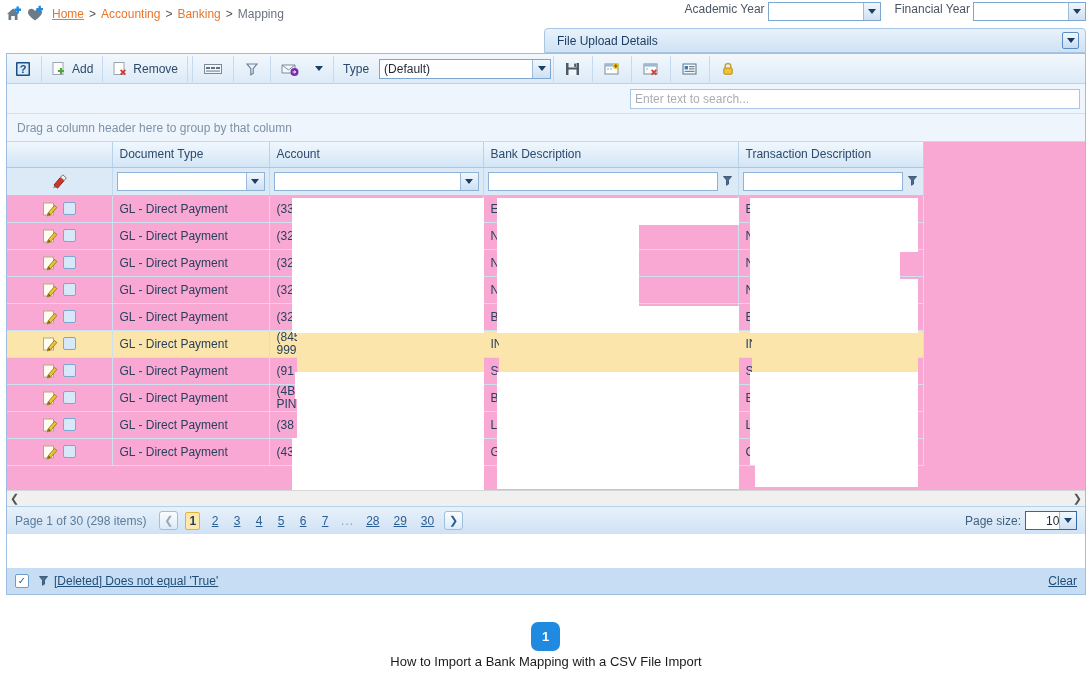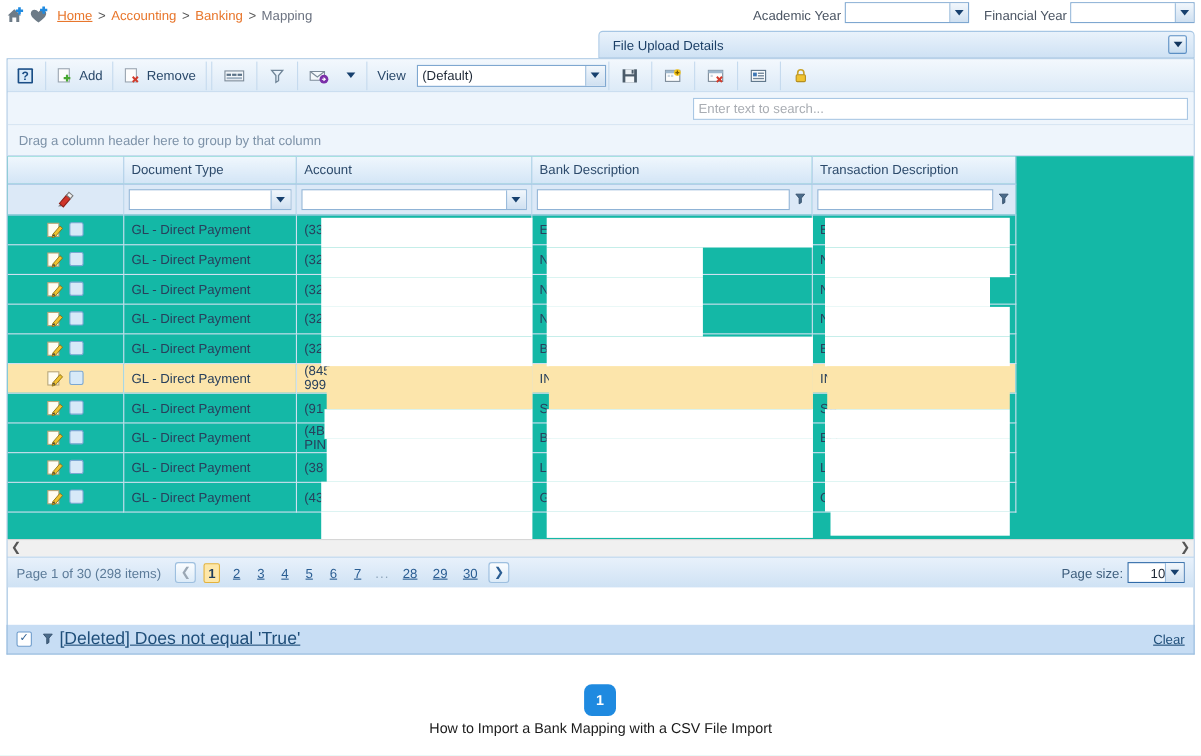--- a/index.html
+++ b/index.html
@@ -25,21 +25,21 @@
   .crumb-link {
     color: #E8762C; text-decoration: underline; font-size: 12px; cursor: pointer;
   }
   .crumb-plain { color: #E8762C; font-size: 12px; }
   .crumb-last { color: #6b7280; font-size: 12px; }
   .crumb-sep { color: #555; margin: 0 5px; font-size: 12px; }
 
   
   .year-wrap {
     position: absolute; right: 6px; top: 2px;
-    display: flex; align-items: flex-end; gap: 0px;
+    display: flex; align-items: flex-start; gap: 0px;
   }
   .year-label {
     font-size: 12px; color: #4b5563; padding-right: 3px; white-space: nowrap;
   }
   .year-gap { width: 14px; }
   .combo {
     height: 19px; width: 113px;
     background: #ffffff;
     border: 1px solid #7ea7d0;
     display: flex; align-items: stretch;
@@ -131,21 +131,21 @@
 
   
   .group-bar {
     height: 28px; background: #eef5fc; border-bottom: 1px solid #c3d9ee;
     display: flex; align-items: center; padding-left: 10px;
     font-size: 12px; color: #7d92a8;
   }
 
   
   .grid-scroll {
-    position: relative; height: 348px; overflow: hidden; background: #14b8a6;
+    position: relative; height: 348px; overflow: hidden; background: #f9a8d4;
   }
   table.grid { border-collapse: collapse; width: 916px; table-layout: fixed; }
   table.grid col.c-ed { width: 105px; }
   table.grid col.c-dt { width: 157px; }
   table.grid col.c-ac { width: 214px; }
   table.grid col.c-bd { width: 255px; }
   table.grid col.c-td { width: 185px; }
 
   thead th {
     height: 25px; padding: 0 0 0 7px; text-align: left;
@@ -250,21 +250,21 @@
     background: #c7ddf4; border: 1px solid #9dbfdf; border-top: none;
     display: flex; align-items: center; padding: 0 8px;
   }
   .fb-chk {
     width: 14px; height: 14px; border: 1px solid #6f9ccb; background: #fff;
     border-radius: 2px; display: flex; align-items: center; justify-content: center;
     margin-right: 8px;
   }
   .fb-chk span { color: #2b5e93; font-size: 10px; line-height: 1; }
   .fb-text {
-    color: #1f4e79; text-decoration: underline; font-size: 16px; cursor: pointer;
+    color: #1f4e79; text-decoration: underline; font-size: 12px; cursor: pointer;
   }
   .fb-clear {
     margin-left: auto; color: #1f4e79; text-decoration: underline;
     font-size: 12px; cursor: pointer;
   }
 
   
   .badge {
     position: absolute; left: 531px; top: 622px;
     width: 29px; height: 29px; border-radius: 7px;
@@ -381,21 +381,21 @@
           <path d="M2 4 l6.5 5 l6.5 -5" fill="none" stroke="#7c8b99"></path>
           <circle cx="14.5" cy="11" r="4" fill="#7a2fa8"></circle>
           <path d="M12.6 11 h3 M14.1 9.6 l1.6 1.4 l-1.6 1.4" stroke="#fff" stroke-width="1" fill="none"></path>
         </svg>
       </div>
       <div class="tb-item tb-icon-only">
         <i class="caret"></i>
       </div>
       <div class="tb-sep"></div>
       <div class="tb-item">
-        <span>View</span>
+        <span>Type</span>
       </div>
       <div class="view-combo">
         <div class="vtxt">(Default)</div>
         <div class="btn">
             <i class="caret"></i>
           </div>
       </div>
       <div class="tb-sep"></div>
       <div class="tb-item tb-icon-only">
         <svg width="18" height="16" viewBox="0 0 18 16">

